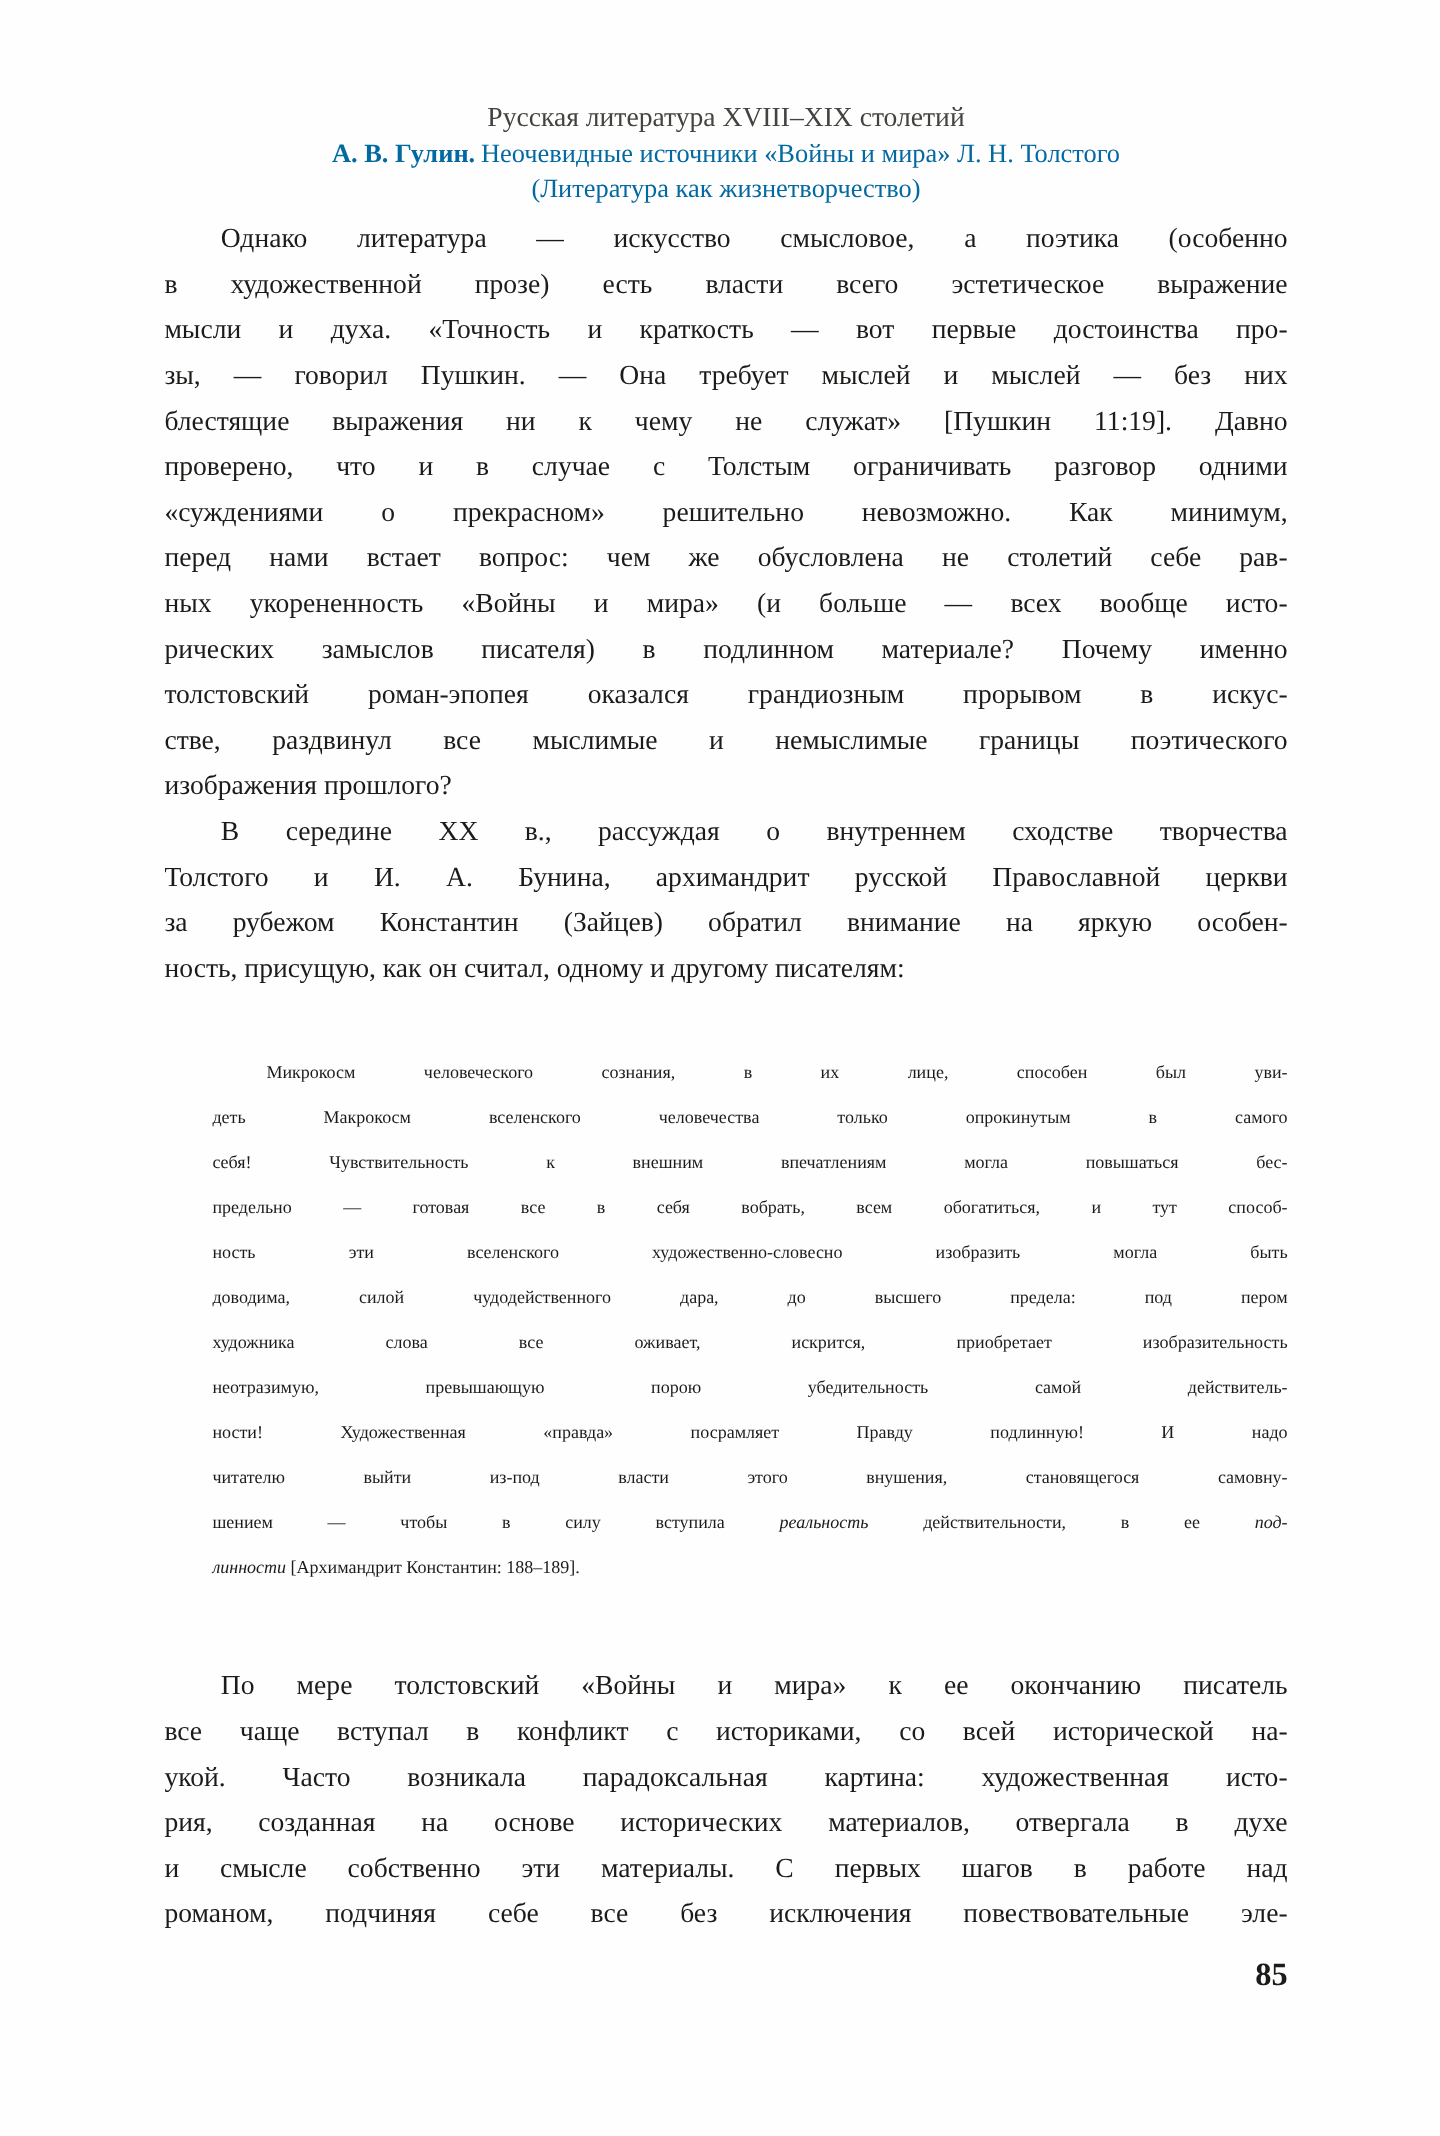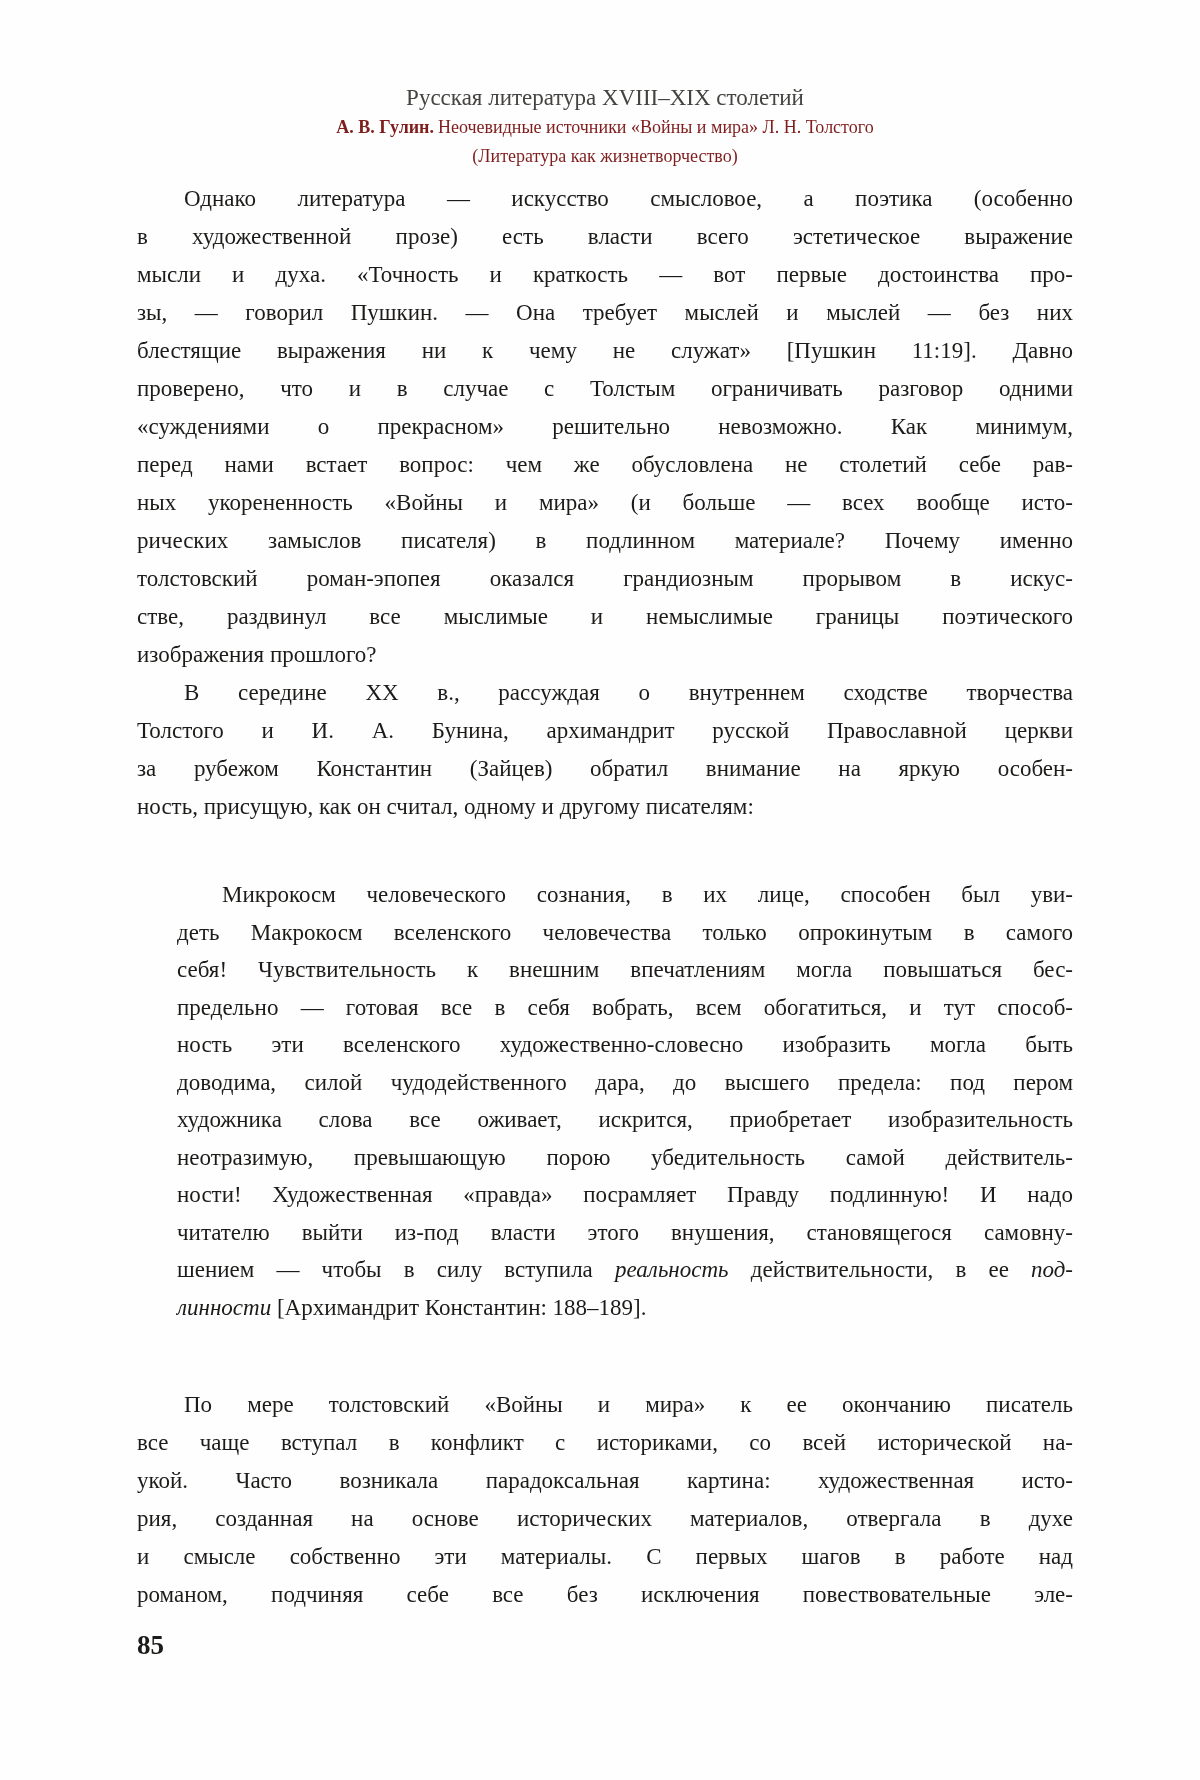--- a/index.html
+++ b/index.html
@@ -19,49 +19,49 @@
     width: 936px;
     padding-top: 82px;
     text-align: center;
   }
   .h-series {
     font-size: 23px;
     line-height: 31px;
     color: #44433f;
   }
   .h-article, .h-sub {
-    font-size: 18px;
+    font-size: 22px;
     line-height: 29px;
-    color: #7f1d1d;
+    color: #0369a1;
   }
   .h-author { font-weight: bold; margin-right: 0.22em; }
   .content {
     margin-left: 137px;
     width: 936px;
     margin-top: 9px;
     color: #1c1b19;
   }
   .para { font-size: 23px; line-height: 38px; }
   .line { text-align: justify; text-align-last: justify; }
   .line.last { text-align-last: left; }
   .para > .line.first { text-indent: 47px; }
   .quote {
     margin-left: 40px;
     margin-top: 50px;
     margin-bottom: 60px;
-    font-size: 23px;
+    font-size: 15px;
     line-height: 37.5px;
   }
   .quote > .line.first { text-indent: 45px; }
   .it { font-style: italic; }
   .page-number {
     position: absolute;
     left: 137px; top: 1630px;
     width: 936px;
-    text-align: left;
+    text-align: right;
     font-weight: bold;
     font-size: 27px;
     color: #1c1b19;
   }
 </style>
 </head>
 <body>
 
 <div class="page">
 

